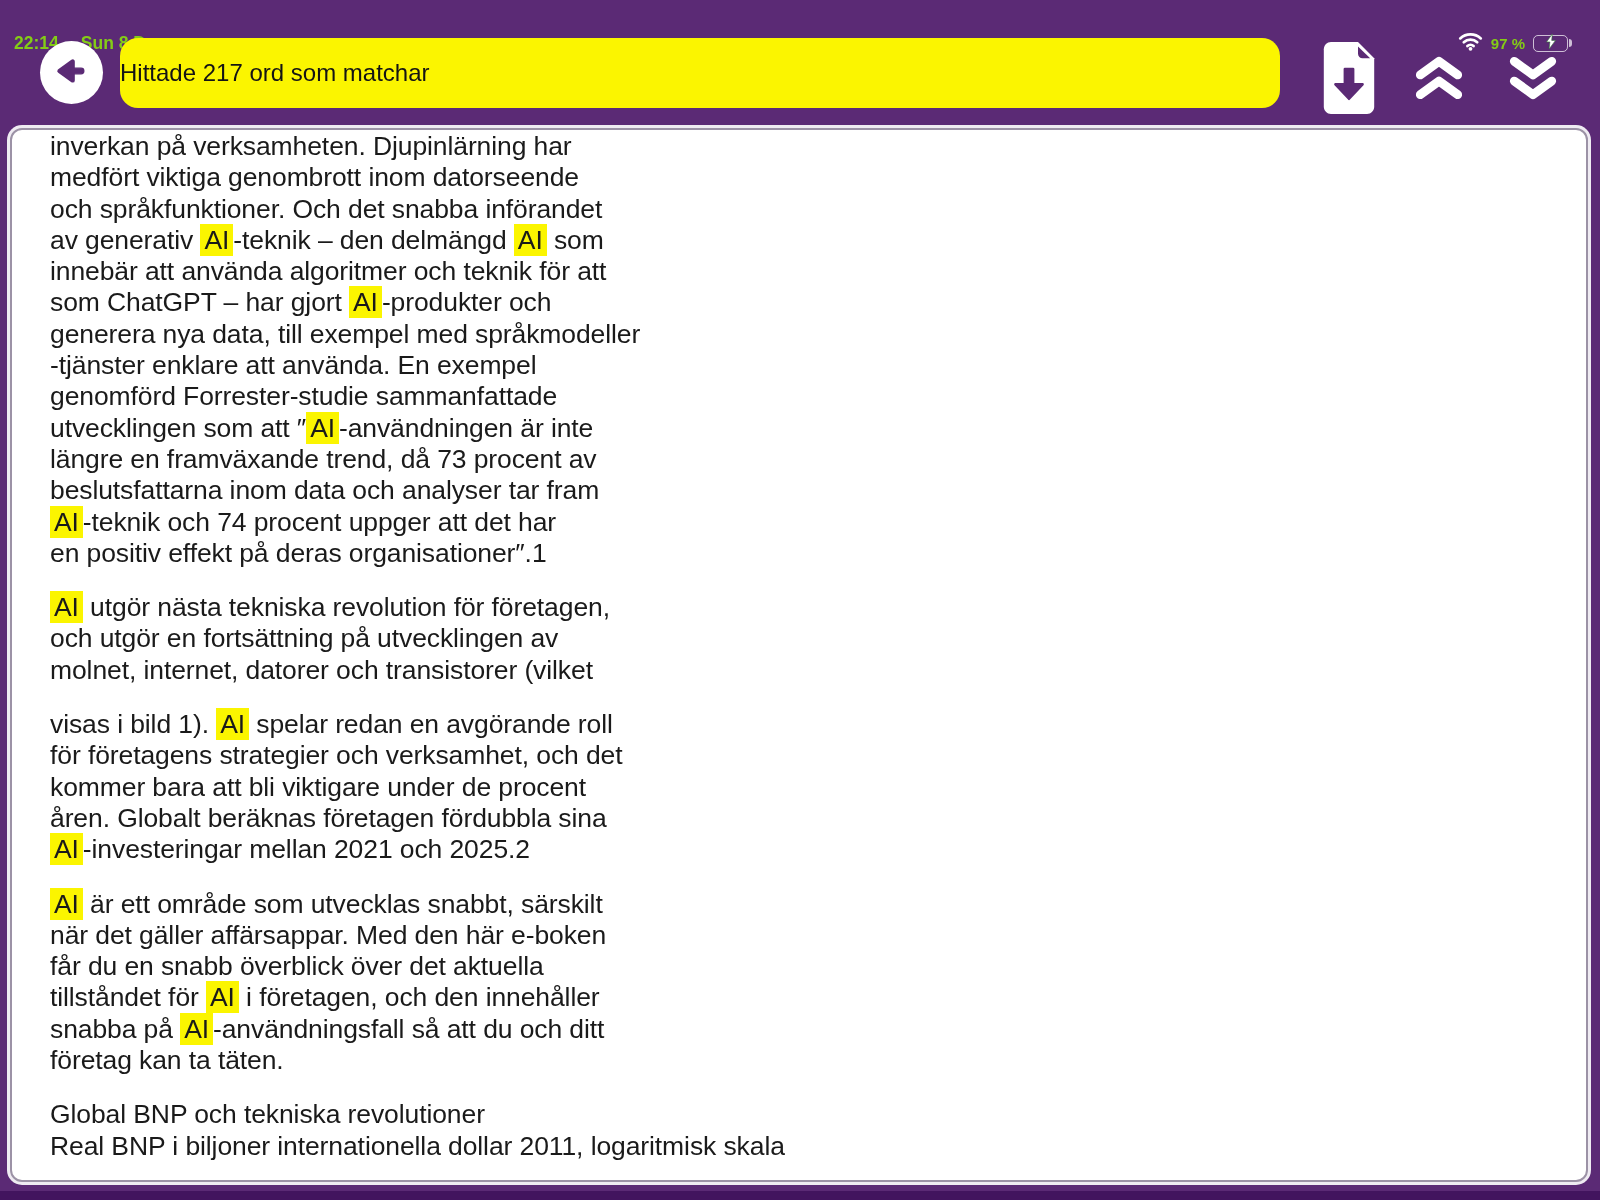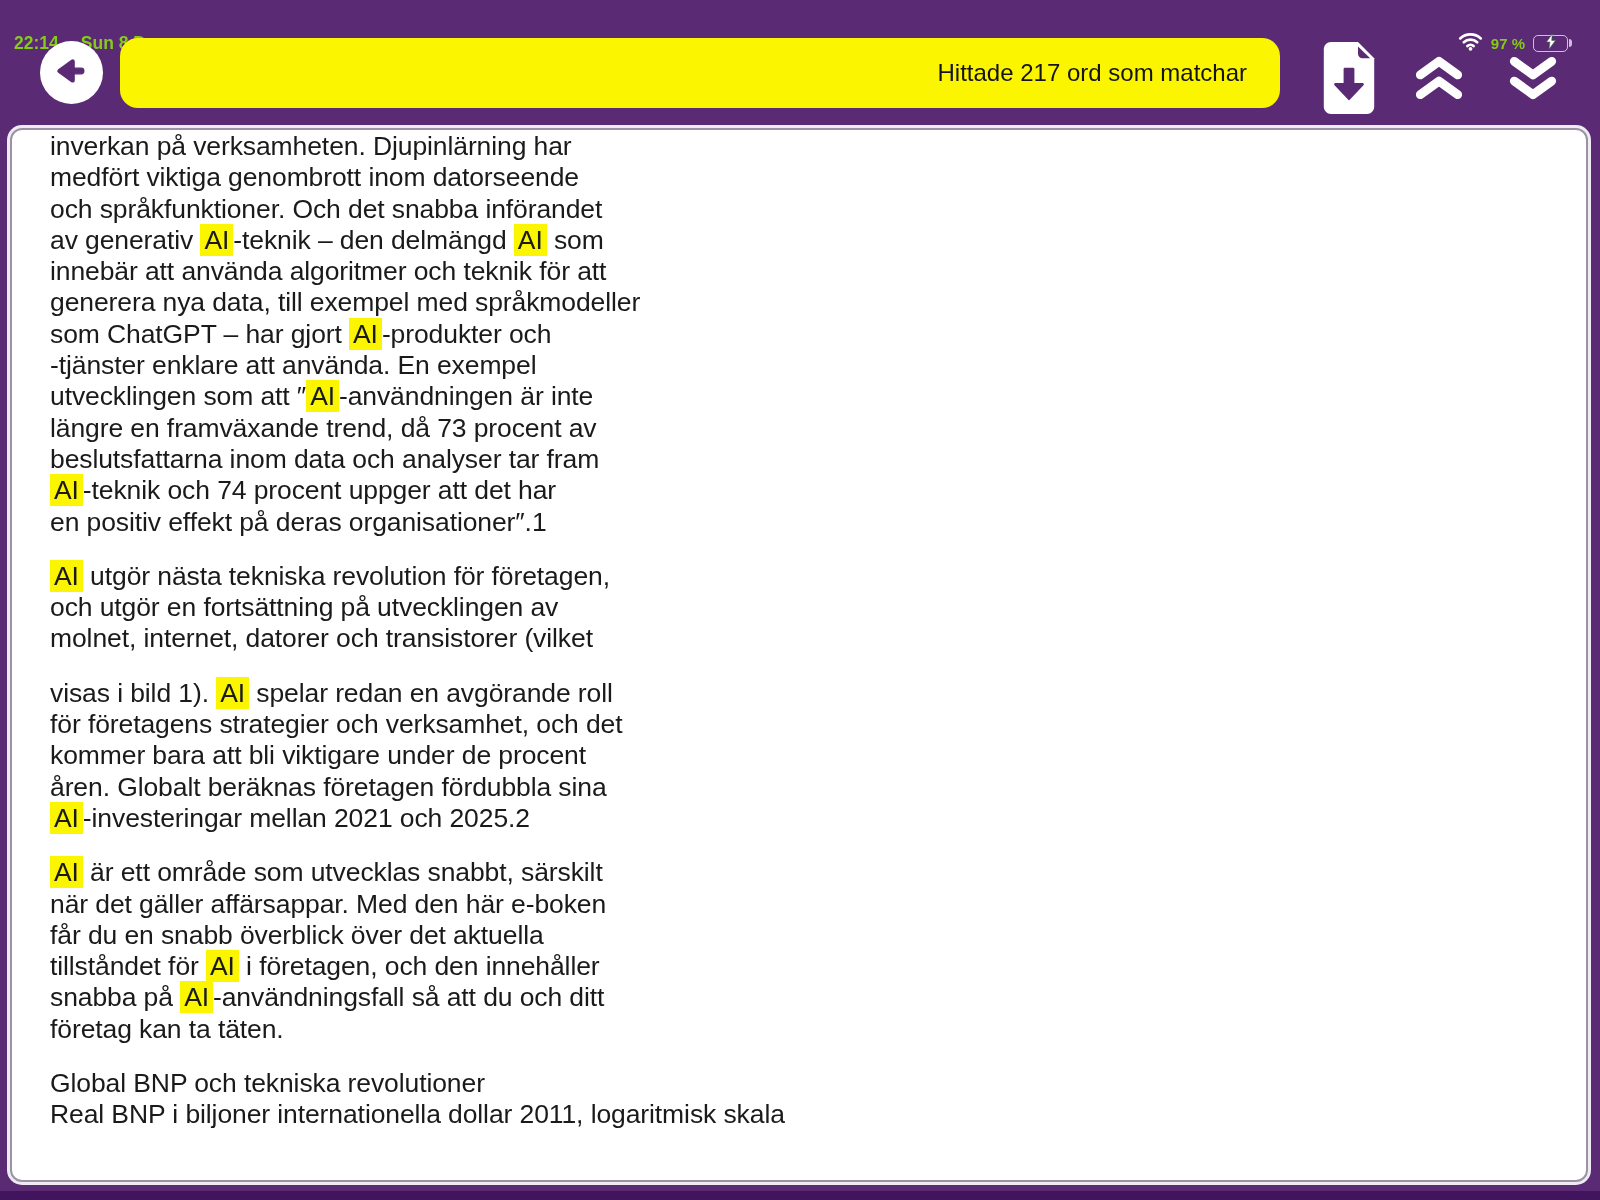--- a/index.html
+++ b/index.html
@@ -63,21 +63,21 @@
     position: absolute; left: 40px; top: 11px;
     width: 63px; height: 63px; border-radius: 50%;
     background: #fff; border: none; padding: 0; cursor: pointer;
     display: flex; align-items: center; justify-content: center;
   }
   .search-pill {
     position: absolute; left: 120px; top: 8px;
     width: 1160px; height: 70px;
     background: var(--search_yellow, #FBF500);
     border-radius: 18px;
-    display: flex; align-items: center; justify-content: flex-end;
+    display: flex; align-items: center; 
     padding-right: 33px;
     font-size: 24px; color: #141414;
     cursor: text;
   }
   .tb-icon-btn {
     position: absolute; top: 0; height: 98px;
     background: none; border: none; padding: 0; cursor: pointer;
     display: flex; align-items: center; justify-content: center;
   }
   .tb-export   { left: 1318px; width: 62px; }
@@ -193,23 +193,24 @@
 </div>
 
 <div class="page">
   <div class="doc-text">
       <div class="para">
         <div class="line"><span>inverkan på verksamheten. Djupinlärning har</span></div>
         <div class="line"><span>medfört viktiga genombrott inom datorseende</span></div>
         <div class="line"><span>och språkfunktioner. Och det snabba införandet</span></div>
         <div class="line"><span>av generativ </span><span class="hl">AI</span><span>-teknik – den delmängd </span><span class="hl">AI</span><span> som</span></div>
         <div class="line"><span>innebär att använda algoritmer och teknik för att</span></div>
+        <div class="line"><span>som ChatGPT – har gjort </span><span class="hl">AI</span><span>-produkter och</span></div>
         <div class="line"><span>generera nya data, till exempel med språkmodeller</span></div>
-        <div class="line"><span>som ChatGPT – har gjort </span><span class="hl">AI</span><span>-produkter och</span></div>
         <div class="line"><span>-tjänster enklare att använda. En exempel</span></div>
+        <div class="line"><span>genomförd Forrester-studie sammanfattade</span></div>
         <div class="line"><span>utvecklingen som att ″</span><span class="hl">AI</span><span>-användningen är inte</span></div>
         <div class="line"><span>längre en framväxande trend, då 73 procent av</span></div>
         <div class="line"><span>beslutsfattarna inom data och analyser tar fram</span></div>
         <div class="line"><span class="hl">AI</span><span>-teknik och 74 procent uppger att det har</span></div>
         <div class="line"><span>en positiv effekt på deras organisationer″.1</span></div>
       </div>
       <div class="para">
         <div class="line"><span class="hl">AI</span><span> utgör nästa tekniska revolution för företagen,</span></div>
         <div class="line"><span>och utgör en fortsättning på utvecklingen av</span></div>
         <div class="line"><span>molnet, internet, datorer och transistorer (vilket</span></div>

